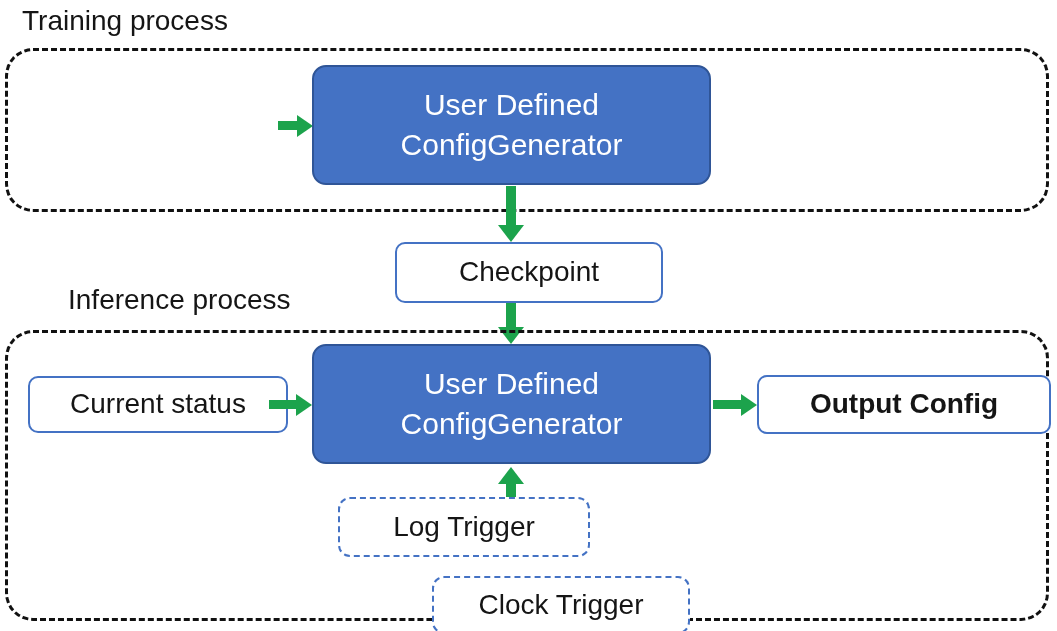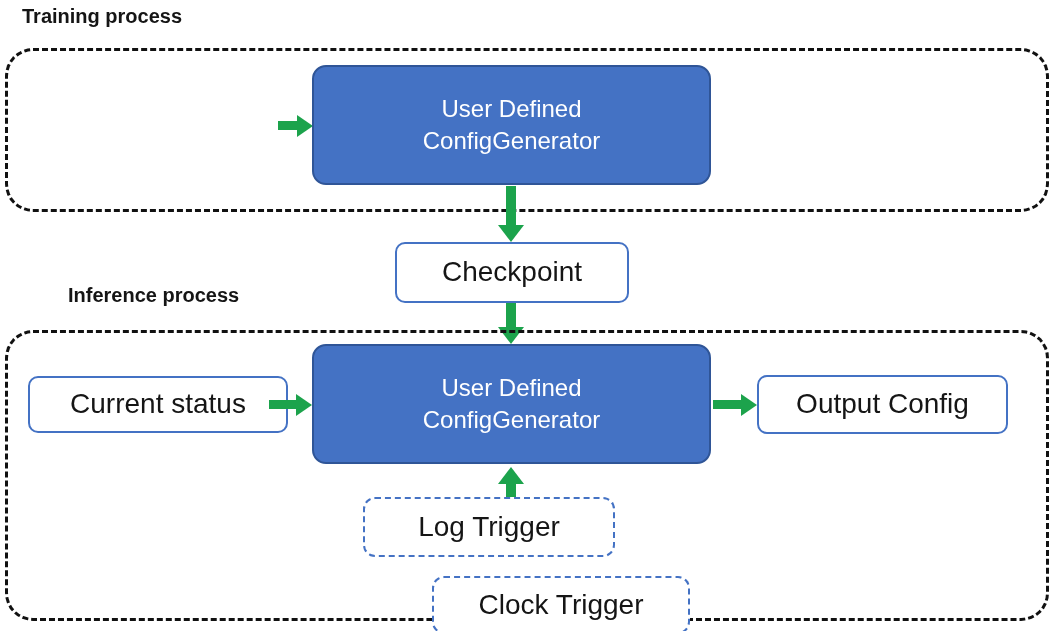--- a/index.html
+++ b/index.html
@@ -16,25 +16,24 @@
     position: relative;
     width: 1057px;
     height: 631px;
     background: var(--bg);
     font-family: "Liberation Sans", sans-serif;
     color: var(--ink);
     overflow: hidden;
   }
   .section-label {
     position: absolute;
-    font-size: 20px;
+    font-size: 28px;
     line-height: 1.15;
     color: var(--ink);
     white-space: nowrap;
-    font-weight: bold;
   }
   .dashed-container {
     position: absolute;
     border: 3px dashed #111111;
     border-radius: 28px;
     background: transparent;
   }
   .node {
     position: absolute;
     display: flex;
@@ -49,21 +48,21 @@
     border: 2.5px solid var(--box-border);
     border-radius: 10px;
     color: var(--ink);
   }
   .blue-box {
     background: var(--blue-fill);
     border: 2.5px solid var(--blue-border);
     border-radius: 14px;
     color: #ffffff;
     flex-direction: column;
-    font-size: 24px;
+    font-size: 30px;
     line-height: 1.32;
   }
   .trigger-box {
     border: 2.5px dashed var(--box-border);
     border-radius: 12px;
     color: var(--ink);
   }
   .arrow { position: absolute; }
   .shaft { position: absolute; background: var(--green); }
   .head { position: absolute; width: 0; height: 0; }
@@ -101,21 +100,21 @@
   <div class="node blue-box" style="left:312px; top:65px; width:399px; height:120px;">
     <span>User Defined</span>
     <span>ConfigGenerator</span>
   </div>
 
   <div class="arrow">
     <div class="shaft" style="left:506px; top:186px; width:10px; height:40px;"></div>
     <div class="head head-down" style="left:498px; top:225px;"></div>
   </div>
 
-  <div class="node io-box" style="left:395px; top:242px; width:234px; height:61px;">Checkpoint</div>
+  <div class="node io-box" style="left:395px; top:242px; width:268px; height:61px;">Checkpoint</div>
 
   <div class="arrow">
     <div class="shaft" style="left:506px; top:303px; width:10px; height:25px;"></div>
     <div class="head head-down" style="left:498px; top:327px;"></div>
   </div>
 
   <div class="section-label" style="left:22px; top:284px;margin-left:46px;">Inference process</div>
 
   <div class="dashed-container" style="left:5px; top:330px; width:1044px; height:291px;"></div>
 
@@ -129,24 +128,24 @@
   <div class="node blue-box" style="left:312px; top:344px; width:399px; height:120px;">
     <span>User Defined</span>
     <span>ConfigGenerator</span>
   </div>
 
   <div class="arrow">
     <div class="shaft" style="left:713px; top:400px; width:29px; height:9px;"></div>
     <div class="head head-right" style="left:741px; top:393.5px;"></div>
   </div>
 
-  <div class="node io-box" style="left:757px; top:375px; width:251px; height:59px;">Output Config</div>
+  <div class="node io-box" style="left:757px; top:375px; width:294px; height:59px;font-weight:bold;">Output Config</div>
 
   <div class="arrow">
     <div class="head head-up" style="left:498px; top:467px;"></div>
     <div class="shaft" style="left:506px; top:483px; width:10px; height:14px;"></div>
   </div>
 
-  <div class="node trigger-box" style="left:363px; top:497px; width:252px; height:60px; z-index:1;text-align:center;">Log Trigger</div>
+  <div class="node trigger-box" style="left:338px; top:497px; width:252px; height:60px; z-index:1;text-align:center;">Log Trigger</div>
 
   <div class="node trigger-box" style="left:432px; top:576px; width:258px; height:58px; z-index:2;">Clock Trigger</div>
 
 </div>
 
 </body></html>

